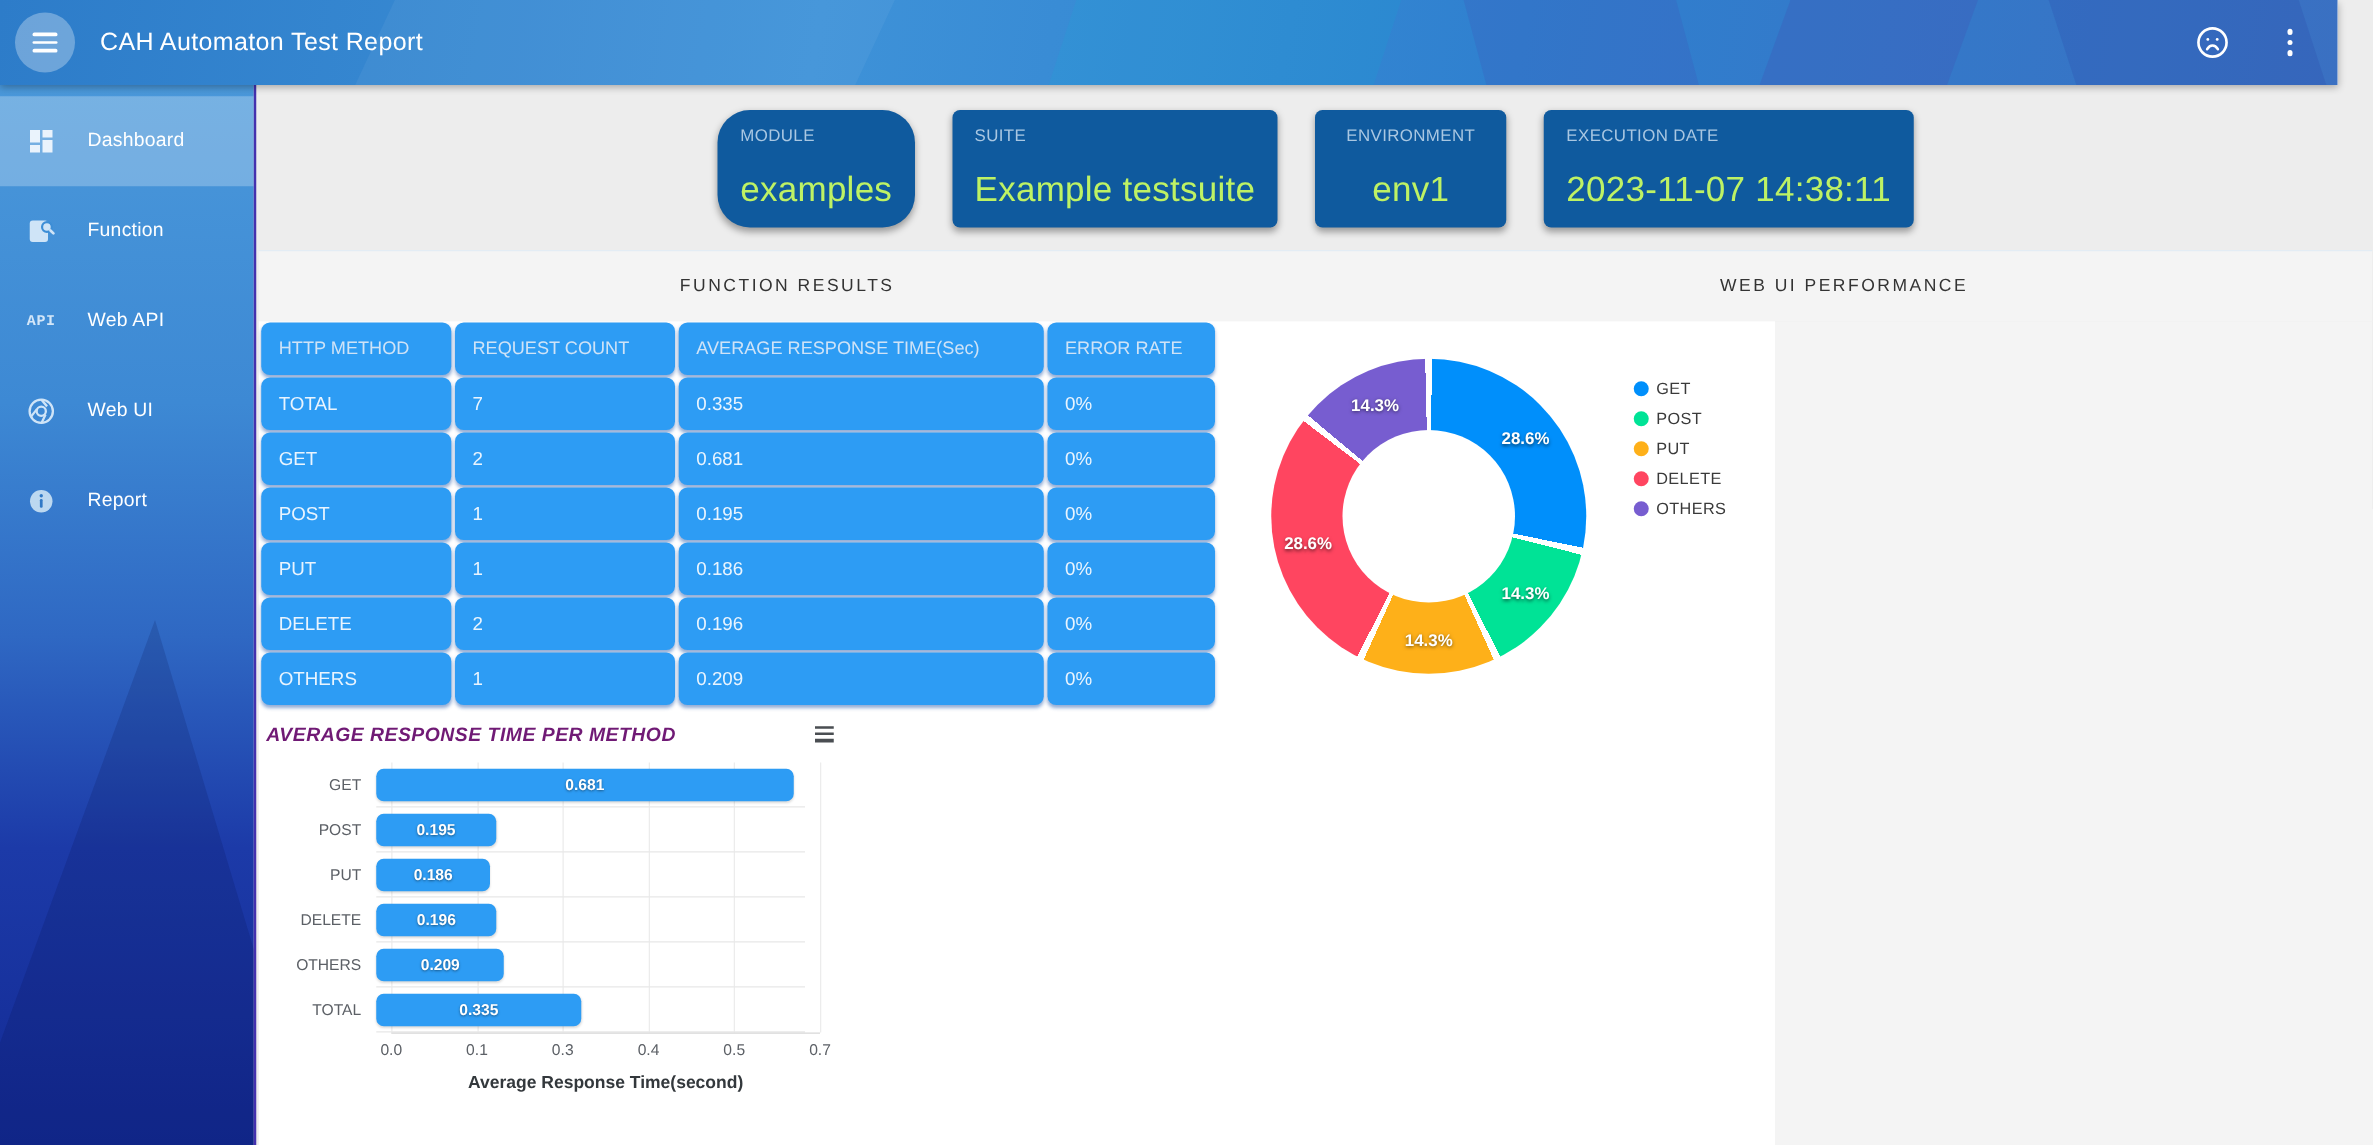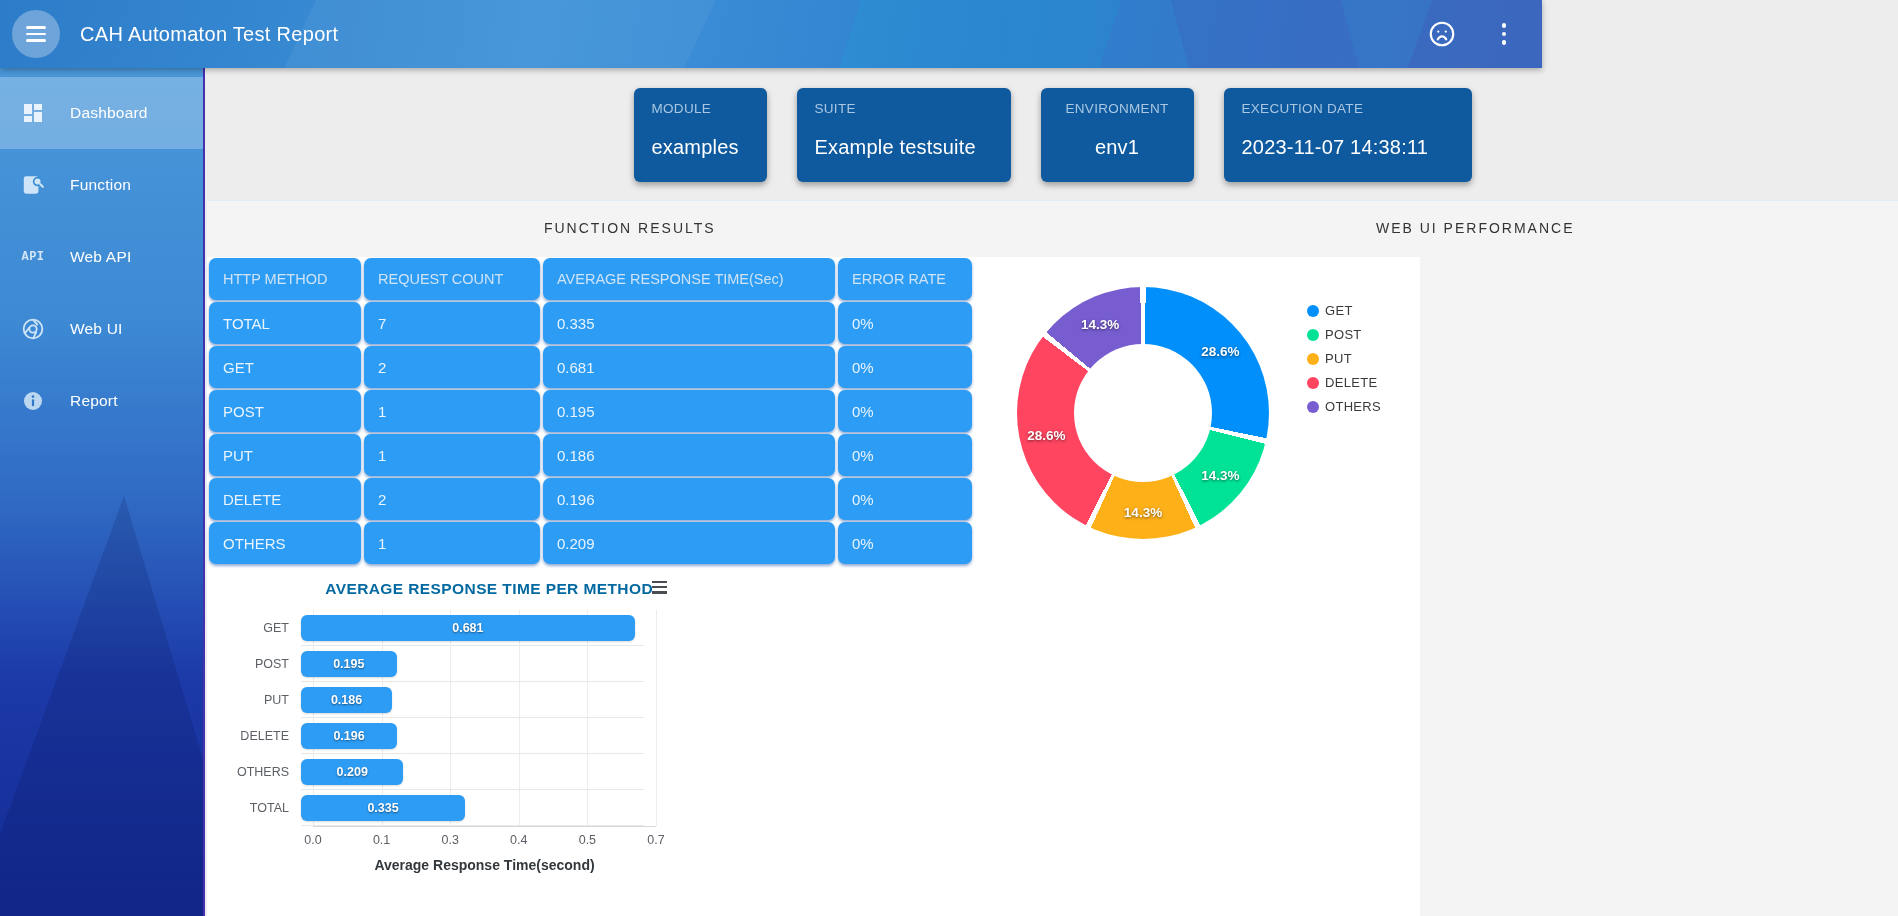--- a/index.html
+++ b/index.html
@@ -1,21 +1,21 @@
 <!DOCTYPE html>
 <html><head>
 <meta charset="utf-8">
 <style>
   * { margin:0; padding:0; box-sizing:border-box; }
   html,body { width:1898px; height:916px; overflow:hidden;
     font-family:"Liberation Sans", sans-serif; background:#ededed; }
   .page { position:relative; width:1898px; height:916px; }
 
   
-  .appbar { position:absolute; left:0; top:0; width:1542px; height:68px;
+  .appbar { position:absolute; left:0; top:0; width:1870px; height:68px;
     background:linear-gradient(100deg,#2d7cc9 0%,#3e92d8 35%,#2f80cf 65%,#3a70c2 100%);
     overflow:hidden; box-shadow:0 2px 6px rgba(0,0,0,.30); z-index:30;
     display:flex; align-items:center; }
   .appbar .poly { position:absolute; top:0; height:68px; pointer-events:none; }
   .p1 { left:850px; width:260px; background:rgba(0,200,220,.10); transform:skewX(-18deg); }
   .p2 { left:1180px; width:170px; background:rgba(63,81,181,.22); transform:skewX(15deg); }
   .p3 { left:1420px; width:150px; background:rgba(63,81,181,.28); transform:skewX(-20deg); }
   .p4 { left:1650px; width:200px; background:rgba(40,60,160,.18); transform:skewX(18deg); }
   .p5 { left:300px; width:400px; background:rgba(255,255,255,.05); transform:skewX(-25deg); }
   .menu-btn { position:relative; margin-left:12px; width:48px; height:48px; border-radius:50%;
@@ -50,22 +50,22 @@
   
   .content { position:absolute; left:207px; top:68px; width:1691px; height:848px;
     background:#ededed; }
 
   
   .cards-row { position:absolute; left:0; top:20px; width:100%; display:flex;
     justify-content:center; gap:30px; }
   .info-card { background:#0f5a9e; border-radius:6px; height:94px; padding:13px 18px 0 18px;
     box-shadow:0 3px 6px rgba(0,0,0,.35); color:#fff; }
   .info-card .c-label { color:#a9c7e2; font-size:13.5px; letter-spacing:.3px; }
-  .info-card .c-value { color:#ffffff; font-size:20px; margin-top:20px; letter-spacing:.2px; }
-  .w-module { min-width:133px; } .w-suite { min-width:214px; } .w-env { min-width:153px;text-align:center; }
+  .info-card .c-value { color:#bef264; font-size:28px; margin-top:20px; letter-spacing:.2px; }
+  .w-module { min-width:133px;border-radius:26px; } .w-suite { min-width:214px; } .w-env { min-width:153px;text-align:center; }
   .w-date { min-width:248px; } .w-time { min-width:214px; }
 
   
   .tabs { position:absolute; left:0; top:132px; width:100%; height:57px;
     background:#f4f4f4; border-top:1px solid #e3ecf4; display:flex; }
   .tab { flex:1; display:flex; align-items:center; justify-content:center;
     font-size:14px; letter-spacing:2px; color:#333; cursor:pointer;
     border-bottom:3px solid transparent; }
   .tab.active { border-bottom-color:#222; }
 
@@ -91,22 +91,22 @@
     height:138px; border-radius:50%; background:#fff; transform:translate(-50%,-50%); }
   .donut-label { position:absolute; transform:translate(-50%,-50%); color:#fff;
     font-weight:700; font-size:13.5px; text-shadow:0 1px 3px rgba(0,0,0,.55); z-index:2; }
   .legend { position:absolute; left:1100px; top:46px; }
   .legend-item { display:flex; align-items:center; margin-bottom:9px; cursor:pointer; }
   .legend-dot { width:12px; height:12px; border-radius:50%; flex:none; }
   .legend-text { margin-left:6px; font-size:13px; color:#3a3a3a; letter-spacing:.3px; }
 
   
   .barchart { position:absolute; left:6px; top:323px; width:460px; }
-  .bc-title { position:relative; text-align:right; font-size:15.5px; font-weight:700;
-    color:#0369a1; letter-spacing:.4px; padding-right:20px; }
+  .bc-title { position:relative; text-align:left; font-size:15.5px; font-weight:700;
+    color:#701a75; letter-spacing:.4px; padding-right:20px;font-style:italic; }
   .bc-menu { position:absolute; right:6px; top:1px; display:flex; flex-direction:column;
     gap:3px; cursor:pointer; }
   .bc-menu i { width:15px; height:2.2px; background:#4a4e52; }
   .bc-plot { position:relative; margin-top:12px; }
   .bc-grid { position:absolute; left:100px; top:0; width:343px; height:216px; }
   .bc-grid i { position:absolute; top:0; bottom:0; width:1px; background:#ececec; }
   .bc-grid i:nth-child(1){left:0;} .bc-grid i:nth-child(2){left:20%;}
   .bc-grid i:nth-child(3){left:40%;} .bc-grid i:nth-child(4){left:60%;}
   .bc-grid i:nth-child(5){left:80%;} .bc-grid i:nth-child(6){left:100%;}
   .bar-row { position:relative; display:flex; align-items:center; height:36px; }

